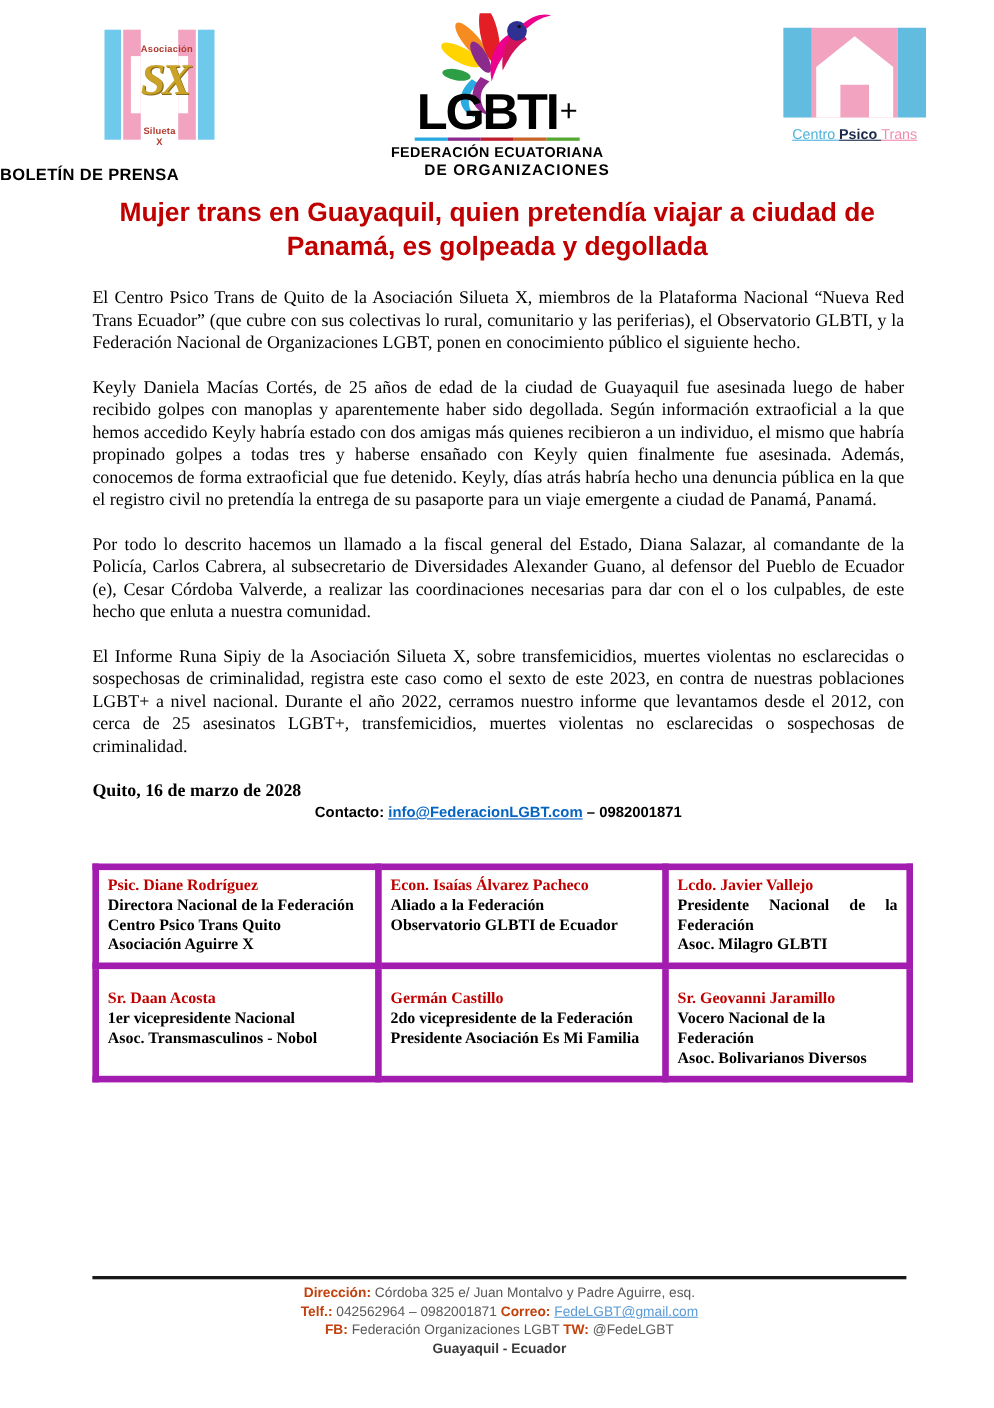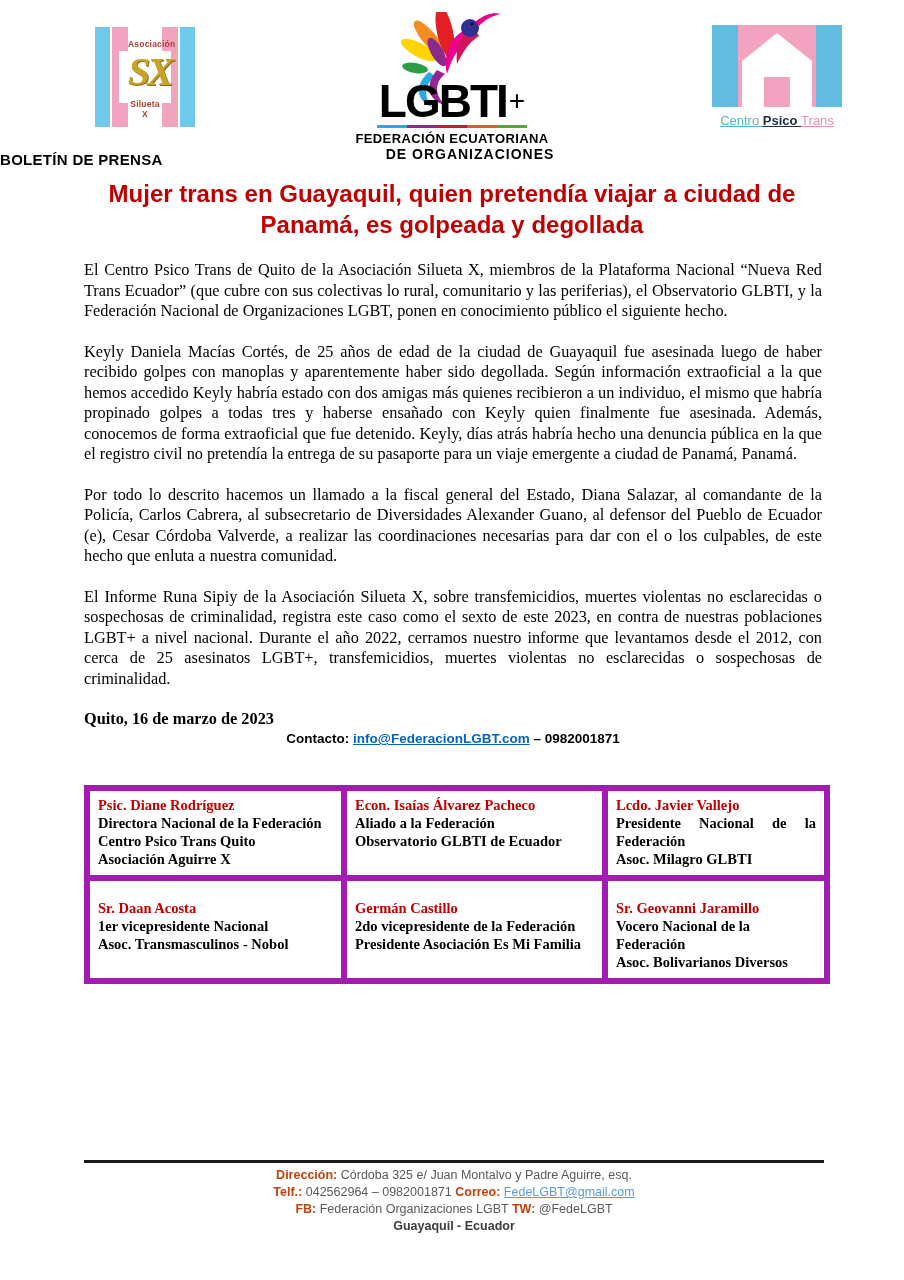--- a/index.html
+++ b/index.html
@@ -21,21 +21,21 @@
   .sx-notch { position:absolute; width:9px; top:24px; bottom:24px; background:#fff; }
   .sx-n1 { left:24px; } .sx-n2 { right:24px; }
   .sx-center { position:absolute; left:33px; right:33px; top:0; bottom:0; text-align:center; }
   .sx-small { font-size:8.5px; font-weight:bold; color:#B03A2E; letter-spacing:0.2px; }
   .sx-top { margin-top:12px; }
   .sx-mono {
     font-family:"Liberation Serif", serif; font-style:italic; font-weight:bold;
     font-size:40px; line-height:46px; color:#C9A227; letter-spacing:-3px;
     text-shadow:1px 1px 0 #8a6d1c;
   }
-  .sx-bottom { margin-top:4px; }
+  .sx-bottom { margin-top:19px; }
   
   .logo-center { position:absolute; left:0; right:0; top:12px; display:flex; flex-direction:column; align-items:center; }
   .lgbti-word { margin-top:-30px; font-weight:bold; font-size:46px; line-height:48px; letter-spacing:-2px; color:#000; position:relative; }
   .lgbti-plus { font-size:28px; font-weight:normal; letter-spacing:0; vertical-align:7px; margin-left:2px; }
   .rainbow-bar { display:flex; height:3px; width:150px; margin:0 auto 3px auto; }
   .rainbow-bar span { flex:1; }
   .fed1 { font-weight:bold; font-size:13px; letter-spacing:0.4px; line-height:15px; }
   .fed2 { font-weight:bold; font-size:14px; letter-spacing:1px; line-height:17px;padding-left:36px; }
   
   .logo-cpt { position:absolute; left:712px; top:25px; width:130px; text-align:center; }
@@ -138,21 +138,21 @@
   <div class="boletin">BOLETÍN DE PRENSA</div>
 
   <h1 class="title">Mujer trans en Guayaquil, quien pretendía viajar a ciudad de Panamá, es golpeada y degollada</h1>
 
   <div class="content">
     <p>El Centro Psico Trans de Quito de la Asociación Silueta X, miembros de la Plataforma Nacional “Nueva Red Trans Ecuador” (que cubre con sus colectivas lo rural, comunitario y las periferias), el Observatorio GLBTI, y la Federación Nacional de Organizaciones LGBT, ponen en conocimiento público el siguiente hecho.</p>
     <p>Keyly Daniela Macías Cortés, de 25 años de edad de la ciudad de Guayaquil fue asesinada luego de haber recibido golpes con manoplas y aparentemente haber sido degollada. Según información extraoficial a la que hemos accedido Keyly habría estado con dos amigas más quienes recibieron a un individuo, el mismo que habría propinado golpes a todas tres y haberse ensañado con Keyly quien finalmente fue asesinada. Además, conocemos de forma extraoficial que fue detenido. Keyly, días atrás habría hecho una denuncia pública en la que el registro civil no pretendía la entrega de su pasaporte para un viaje emergente a ciudad de Panamá, Panamá.</p>
     <p>Por todo lo descrito hacemos un llamado a la fiscal general del Estado, Diana Salazar, al comandante de la Policía, Carlos Cabrera, al subsecretario de Diversidades Alexander Guano, al defensor del Pueblo de Ecuador (e), Cesar Córdoba Valverde, a realizar las coordinaciones necesarias para dar con el o los culpables, de este hecho que enluta a nuestra comunidad.</p>
     <p>El Informe Runa Sipiy de la Asociación Silueta X, sobre transfemicidios, muertes violentas no esclarecidas o sospechosas de criminalidad, registra este caso como el sexto de este 2023, en contra de nuestras poblaciones LGBT+ a nivel nacional. Durante el año 2022, cerramos nuestro informe que levantamos desde el 2012, con cerca de 25 asesinatos LGBT+, transfemicidios, muertes violentas no esclarecidas o sospechosas de criminalidad.</p>
 
-    <div class="dateline">Quito, 16 de marzo de 2023</div>
+    <div class="dateline">Quito, 16 de marzo de 2028</div>
 
     <div class="contact">
       <span>Contacto:</span>
       <a href="#">info@FederacionLGBT.com</a>
       <span>– 0982001871</span>
     </div>
 
     <table class="sig-table">
       <tbody>
           <tr class="r1">

